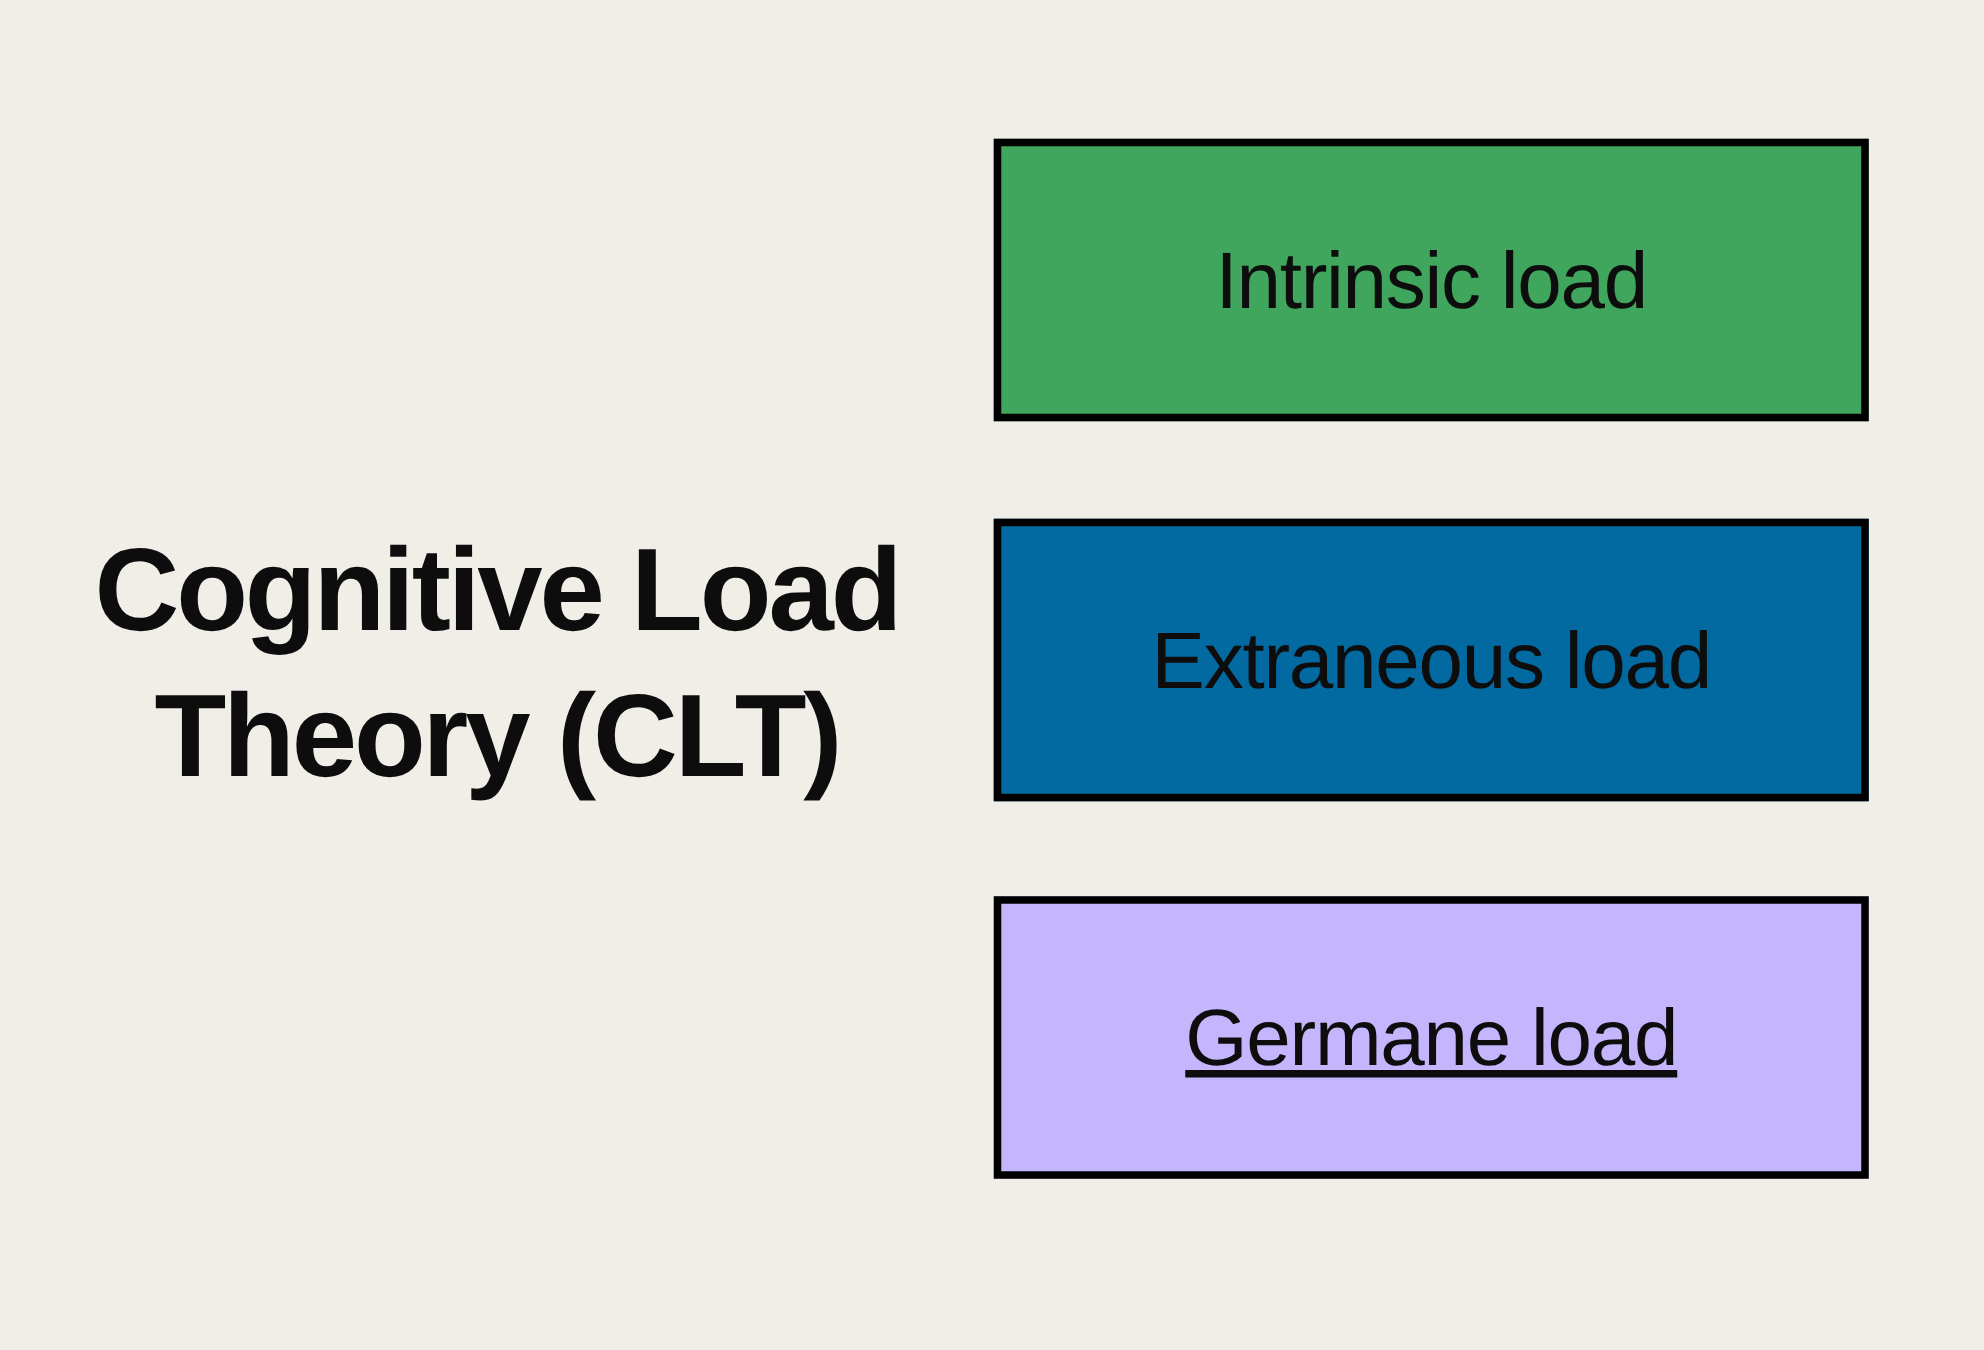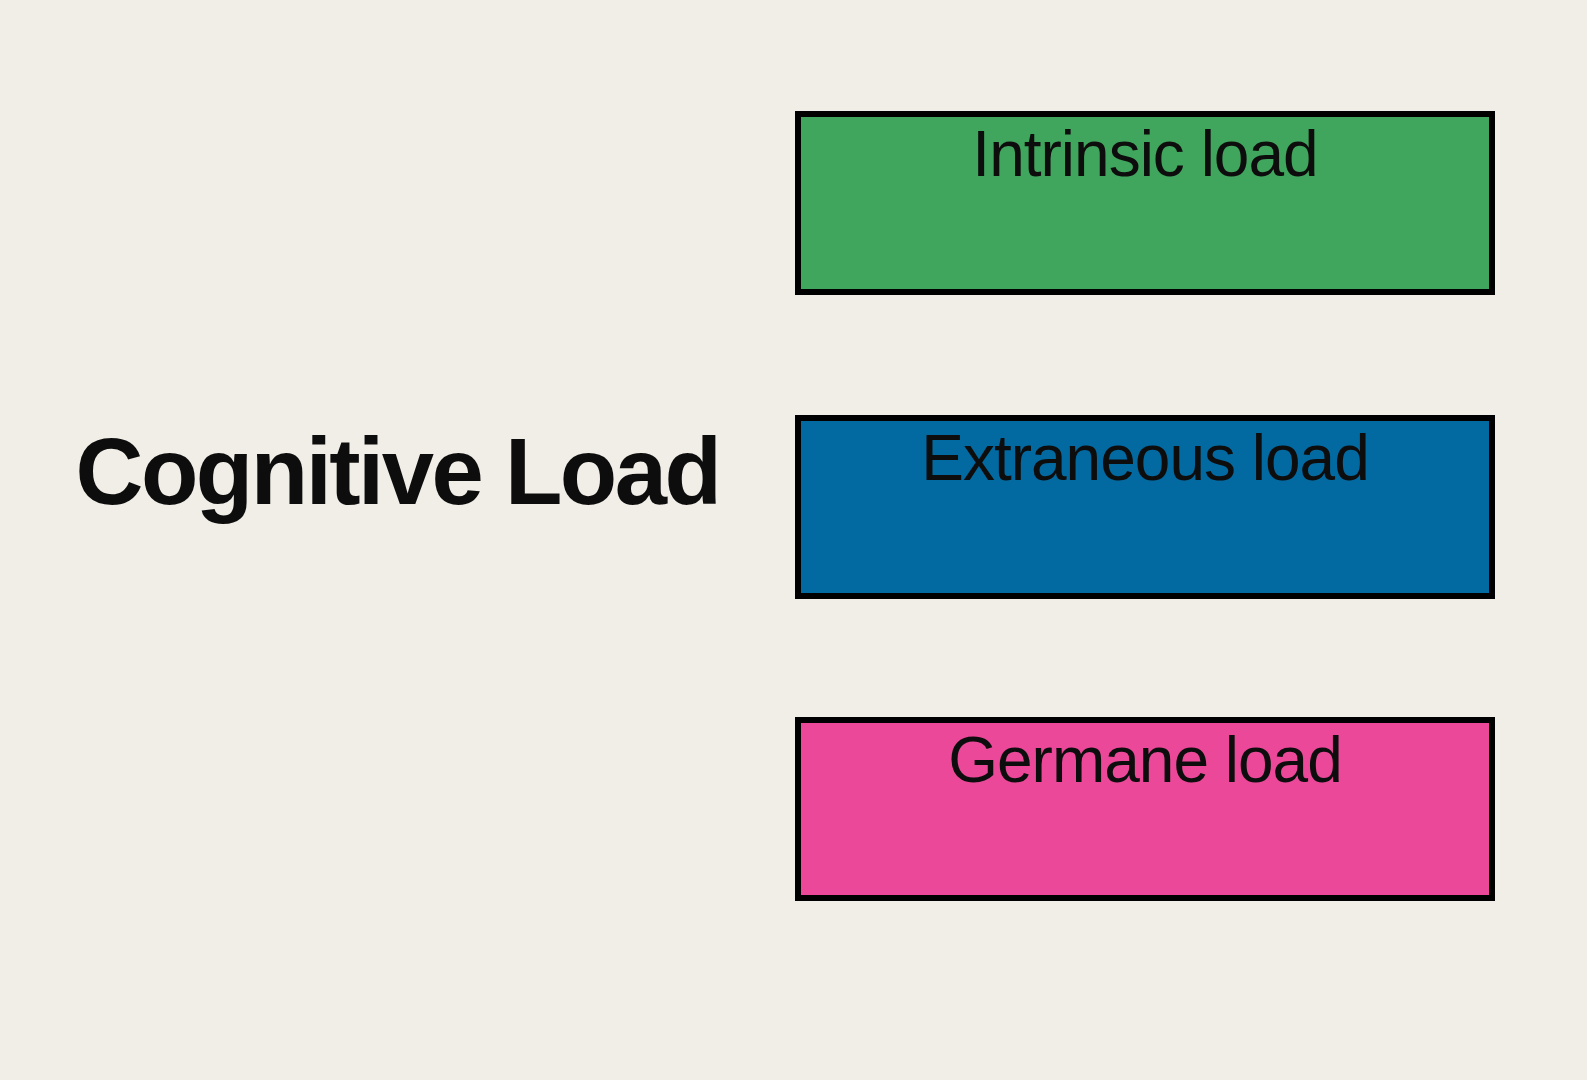--- a/index.html
+++ b/index.html
@@ -31,50 +31,52 @@
     letter-spacing: -2.5px;
   }
   .title .line {
     display: block;
     white-space: nowrap;
   }
   .box {
     position: absolute;
     left: 795px;
     width: 700px;
-    height: 184px;
+    height: 226px;
     box-sizing: border-box;
     border: 6px solid #000000;
     display: flex;
+    align-items: center;
     justify-content: center;
   }
   .box-0 { top: 111px; }
   .box-1 { top: 415px; }
   .box-2 { top: 717px; }
   .box-label {
     font-size: 64px;
     font-weight: normal;
     letter-spacing: -1px;
     white-space: nowrap;
   }
 </style>
 </head>
 <body style="background: rgb(241, 237, 231);">
 
 <div class="stage" style="background: rgb(241, 237, 231); color: rgb(13, 13, 13);">
 
   <h1 class="title">
     <span class="line">Cognitive Load</span>
+    <span class="line">Theory (CLT)</span>
   </h1>
 
   <div class="box box-0" style="background: rgb(64, 165, 93); border-color: rgb(0, 0, 0);">
     <span class="box-label">Intrinsic load</span>
   </div>
 
   <div class="box box-1" style="background: #0369a1; border-color: rgb(0, 0, 0);">
     <span class="box-label">Extraneous load</span>
   </div>
 
-  <div class="box box-2" style="background: #ec4899; border-color: rgb(0, 0, 0);">
+  <div class="box box-2" style="background: #c4b5fd; border-color: rgb(0, 0, 0); text-decoration: underline;">
     <span class="box-label">Germane load</span>
   </div>
 
 </div>
 
 </body></html>

